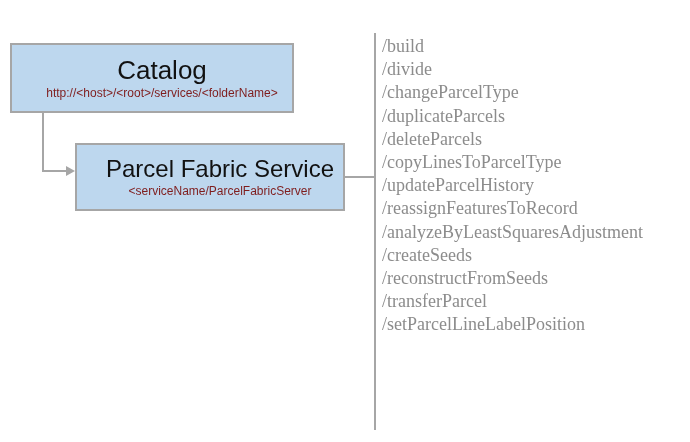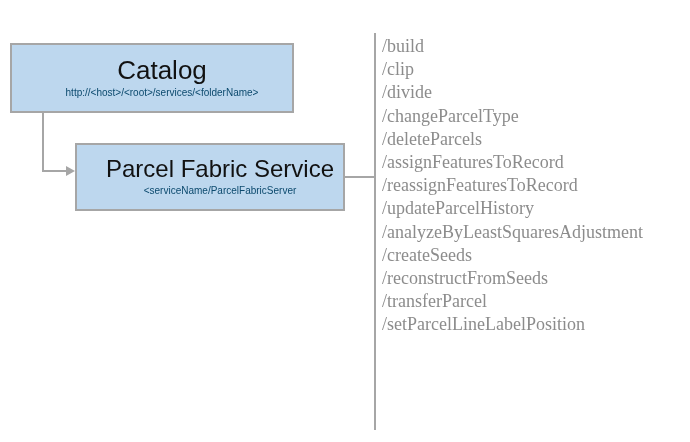--- a/index.html
+++ b/index.html
@@ -42,23 +42,23 @@
     font-size: 26px;
     line-height: 30px;
     color: #111111;
     white-space: nowrap;
   }
   .service-box .node-title {
     font-size: 24px;
     line-height: 28px;
   }
   .node-subtitle {
-    font-size: 10px;
+    font-size: 12px;
     line-height: 16px;
-    color: #0c4a6e;
+    color: #7f1d1d;
     white-space: nowrap;
   }
   .connector {
     position: absolute;
     background: #A6A6A6;
   }
   .elbow-vertical {
     left: 42px;
     top: 113px;
     width: 2px;
@@ -124,27 +124,27 @@
   <div class="node-box service-box">
     <div class="node-title">Parcel Fabric Service</div>
     <div class="node-subtitle">&lt;serviceName/ParcelFabricServer</div>
   </div>
 
   <div class="connector service-to-divider"></div>
   <div class="connector divider-vertical"></div>
 
   <div class="endpoint-list">
       <div class="endpoint-item">/build</div>
-      <div class="endpoint-item">/clip</div>
       <div class="endpoint-item">/divide</div>
       <div class="endpoint-item">/changeParcelType</div>
+      <div class="endpoint-item">/duplicateParcels</div>
       <div class="endpoint-item">/deleteParcels</div>
-      <div class="endpoint-item">/assignFeaturesToRecord</div>
+      <div class="endpoint-item">/copyLinesToParcelType</div>
+      <div class="endpoint-item">/updateParcelHistory</div>
       <div class="endpoint-item">/reassignFeaturesToRecord</div>
-      <div class="endpoint-item">/updateParcelHistory</div>
       <div class="endpoint-item">/analyzeByLeastSquaresAdjustment</div>
       <div class="endpoint-item">/createSeeds</div>
       <div class="endpoint-item">/reconstructFromSeeds</div>
       <div class="endpoint-item">/transferParcel</div>
       <div class="endpoint-item">/setParcelLineLabelPosition</div>
     </div>
 
 </div>
 
 </body></html>

